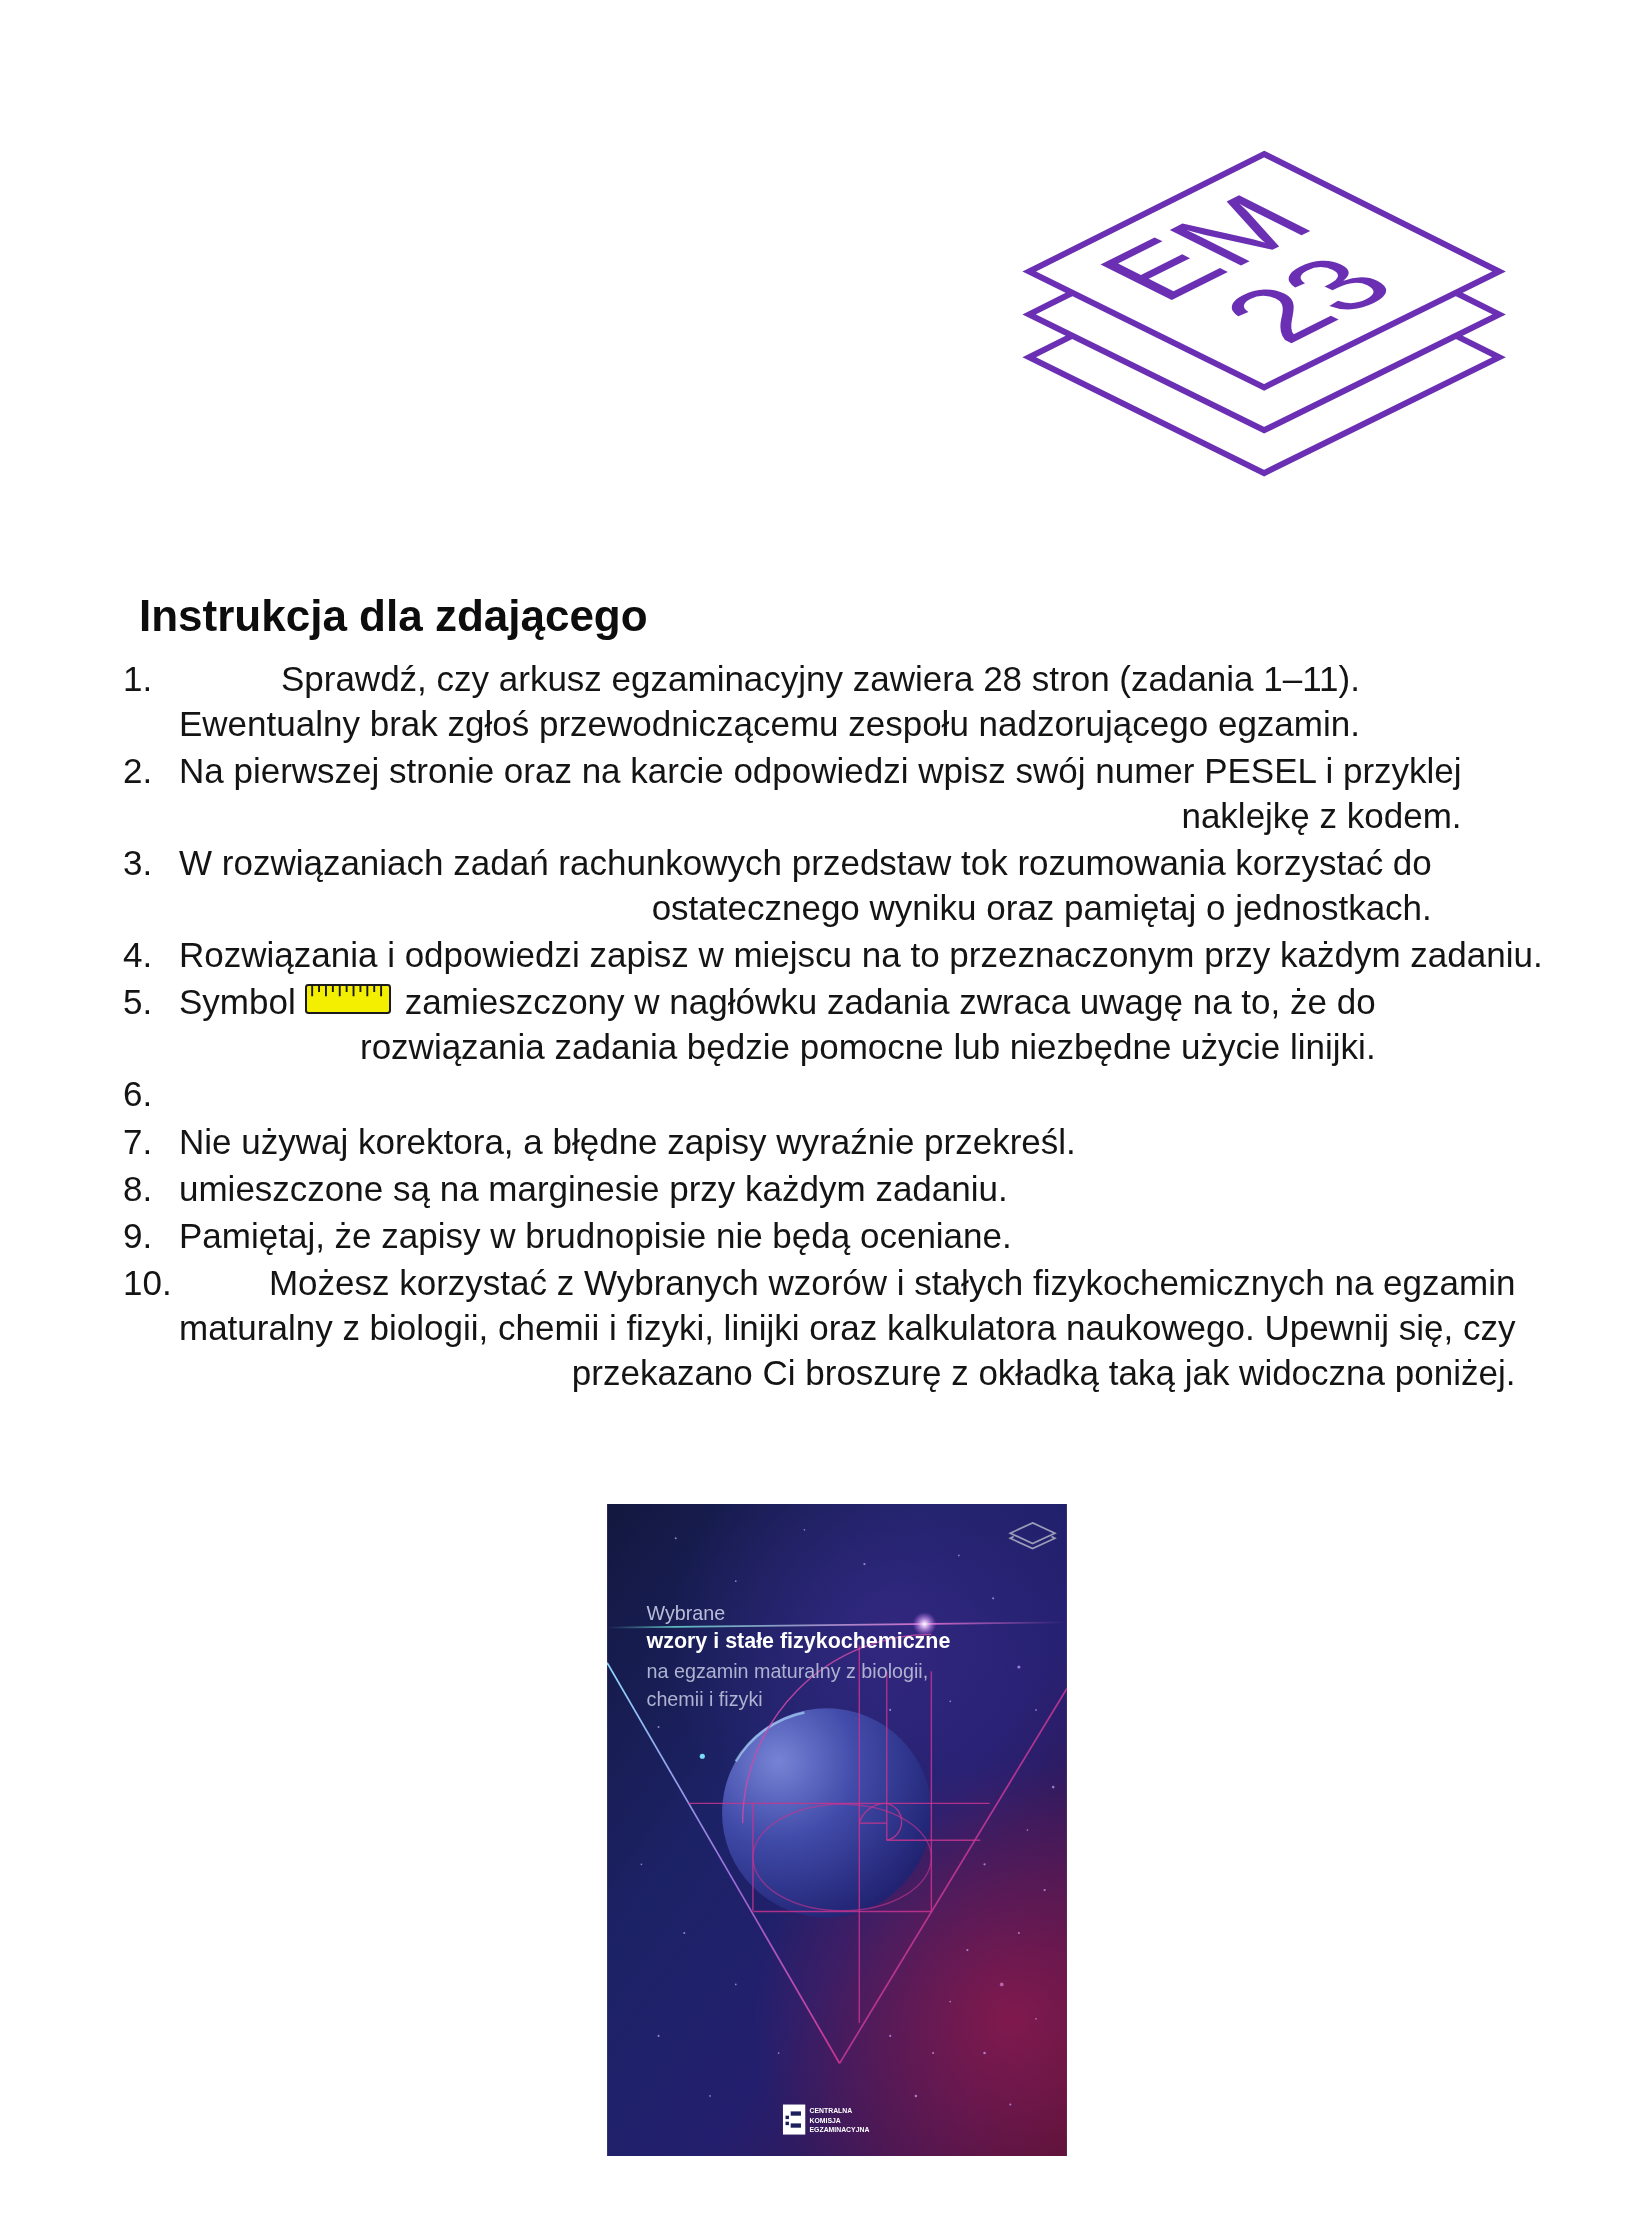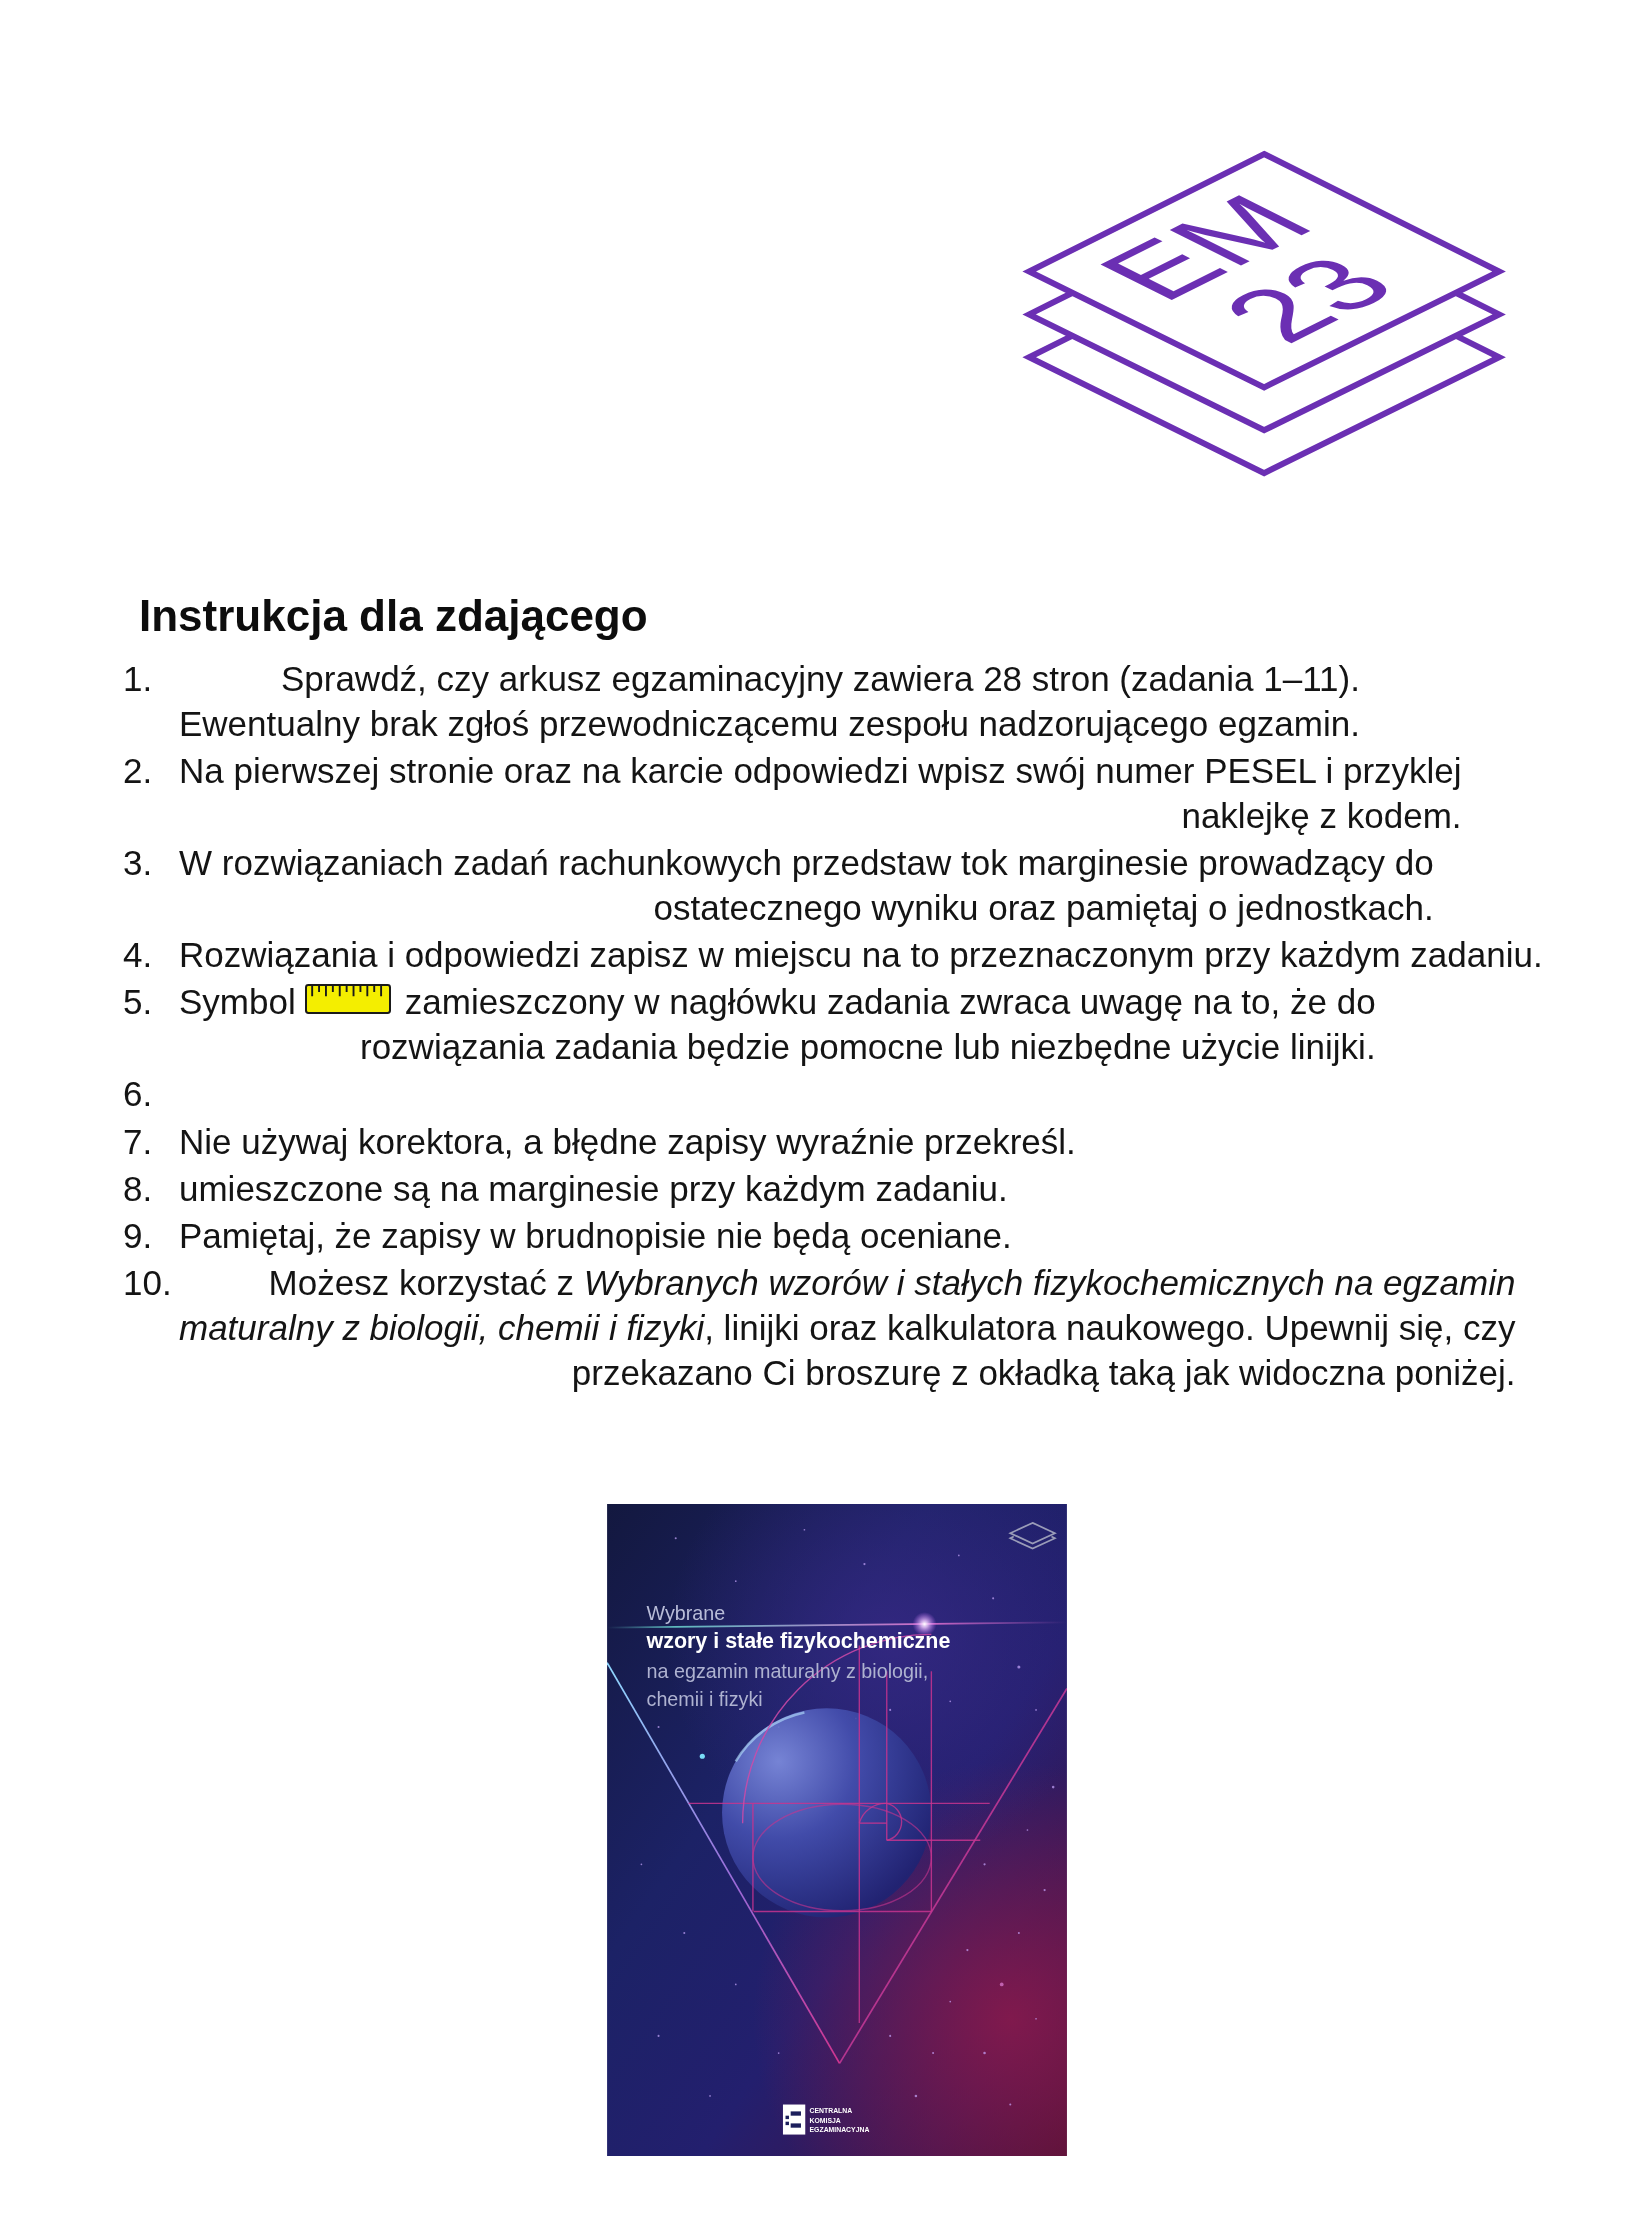--- a/index.html
+++ b/index.html
@@ -38,21 +38,21 @@
       padding: 0;
       list-style: none;
       font-size: 35px;
       color: #141414;
     }
     .item { display: flex; margin-top: 2.1px; }
     .item:first-child { margin-top: 0; }
     .num { width: 56px; flex: none; height: 45px; line-height: 45px; white-space: nowrap; }
     .lines { display: block; }
     .line { height: 45px; line-height: 45px; white-space: nowrap; text-align: right; }
-    .it { font-style: italic; }
+    .it { }
     .ruler-icon {
       display: inline-block;
       width: 86px;
       height: 30px;
       margin: 0 13.7px 0 9.4px;
       vertical-align: baseline;
       box-sizing: border-box;
       background: #f4ee00;
       border: 2.6px solid #1a1a1a;
       border-radius: 3.4px;
@@ -98,21 +98,21 @@
     <li class="item">
       <span class="num">2.</span>
       <div class="lines">
         <div class="line">Na pierwszej stronie oraz na karcie odpowiedzi wpisz swój numer PESEL i przyklej</div>
         <div class="line">naklejkę z kodem.</div>
       </div>
     </li>
     <li class="item">
       <span class="num">3.</span>
       <div class="lines">
-        <div class="line">W rozwiązaniach zadań rachunkowych przedstaw tok marginesie prowadzący do</div>
+        <div class="line">W rozwiązaniach zadań rachunkowych przedstaw tok rozumowania korzystać do</div>
         <div class="line">ostatecznego wyniku oraz pamiętaj o jednostkach.</div>
       </div>
     </li>
     <li class="item">
       <span class="num">4.</span>
       <div class="lines">
         <div class="line">Rozwiązania i odpowiedzi zapisz w miejscu na to przeznaczonym przy każdym zadaniu.</div>
       </div>
     </li>
     <li class="item">

